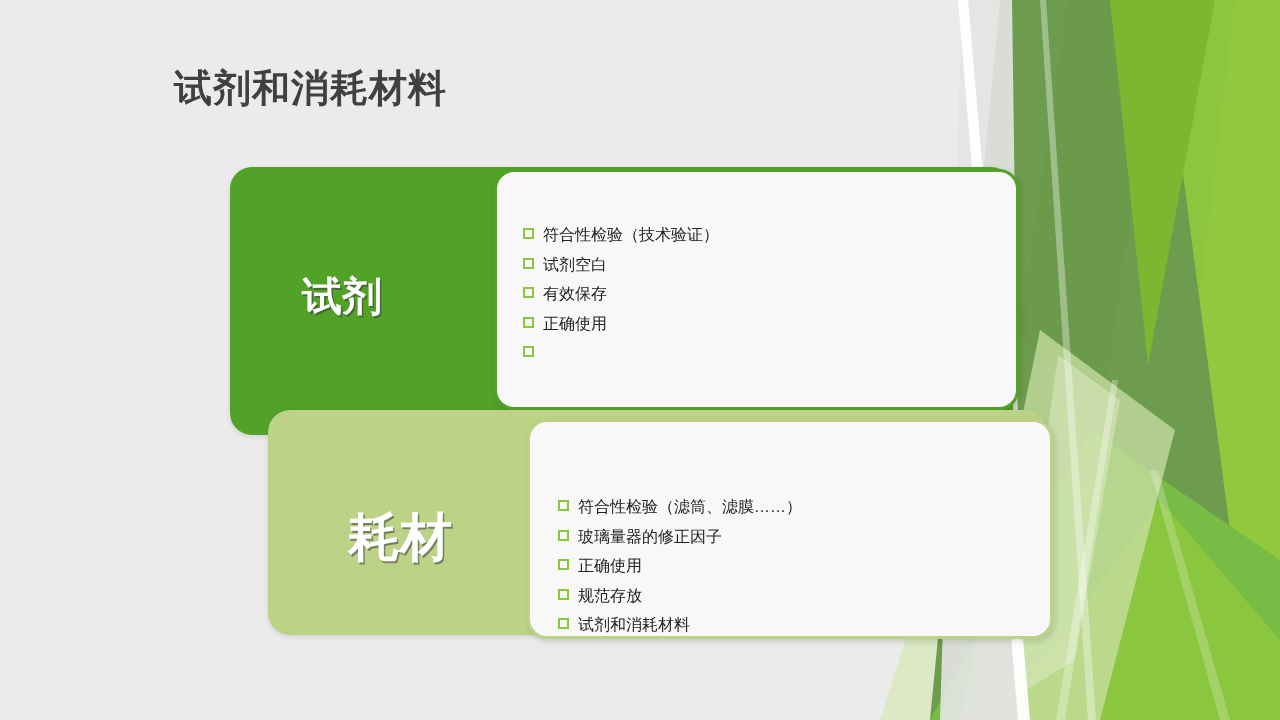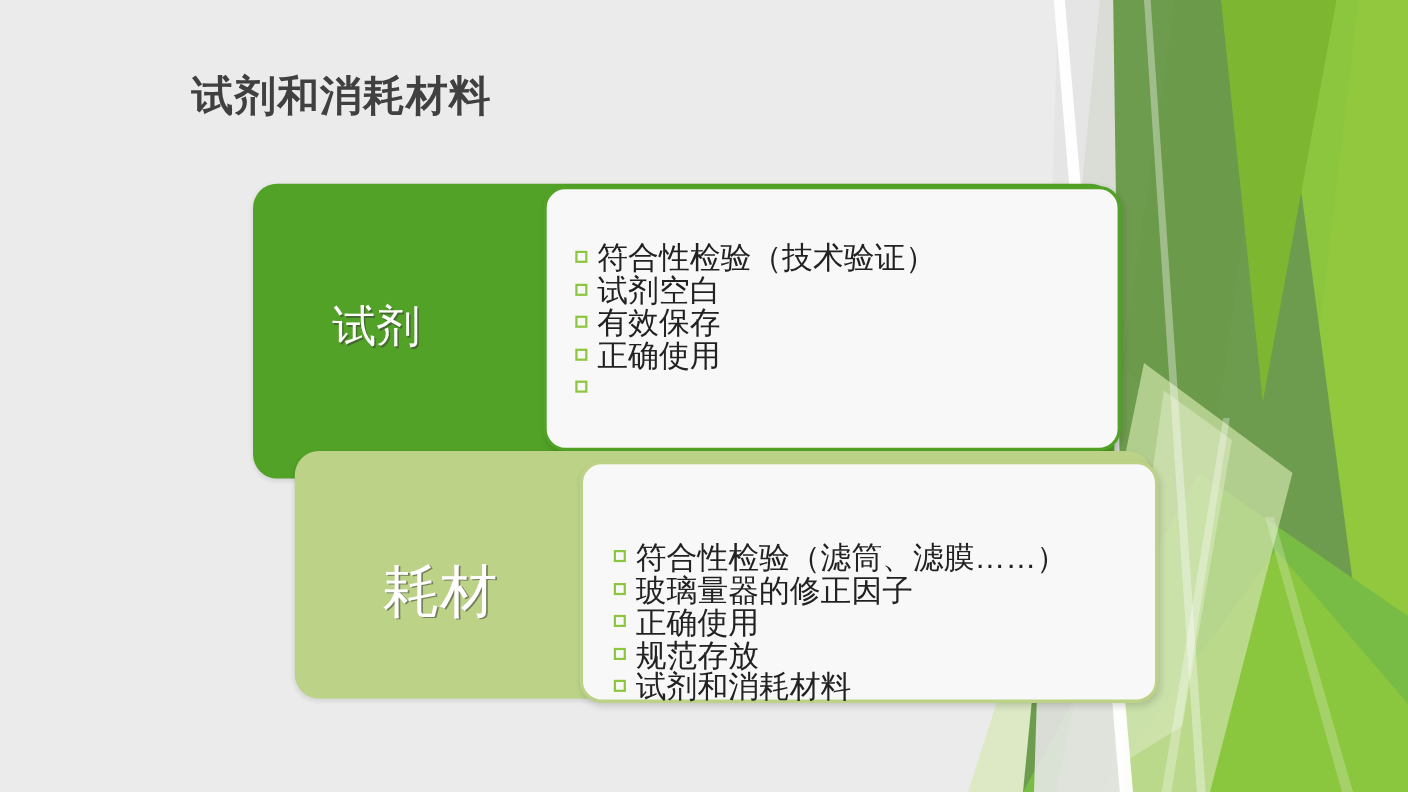--- a/index.html
+++ b/index.html
@@ -17,21 +17,21 @@
   
   .slide-title{
     position:absolute;left:174px;top:68px;
     font-size:38px;font-weight:bold;color:#404040;
     letter-spacing:1px;line-height:1.1;white-space:nowrap;
   }
 
   
   .panel{position:absolute;border-radius:22px;}
   .panel-label{
-    position:absolute;color:#FFFFFF;font-weight:normal;
+    position:absolute;color:#FFFFFF;font-weight:bold;
     text-shadow:1.5px 1.5px 0 rgba(60,60,60,.55);
     white-space:nowrap;
   }
 
   #panel-reagent{
     left:230px;top:167px;width:783px;height:268px;
     background:#51A226;
     box-shadow:0 2px 5px rgba(0,0,0,.10);
   }
   #panel-reagent-label{left:302px;top:269px;font-size:40px;}
@@ -58,21 +58,21 @@
     box-shadow:2px 3px 6px rgba(0,0,0,.13);
   }
 
   
   .bullets{position:absolute;list-style:none;margin:0;padding:0;}
   #bullets-reagent{left:26px;top:48px;}
   #bullets-consumable{left:28px;top:37px;margin-top:33px;}
 
   .bullet-item{
     display:flex;align-items:flex-start;
-    font-size:28px;color:#222222;line-height:29px;
+    font-size:16px;color:#222222;line-height:29px;
     margin:0 0 0.5px 0;white-space:nowrap;
   }
   .bullet-marker{
     width:11px;height:11px;flex:0 0 11px;
     border:2.5px solid #8CC63F;background:transparent;
     margin-top:8px;margin-right:9px;box-sizing:border-box;
   }
   .bullet-text{display:block;}
 </style>
 </head>

